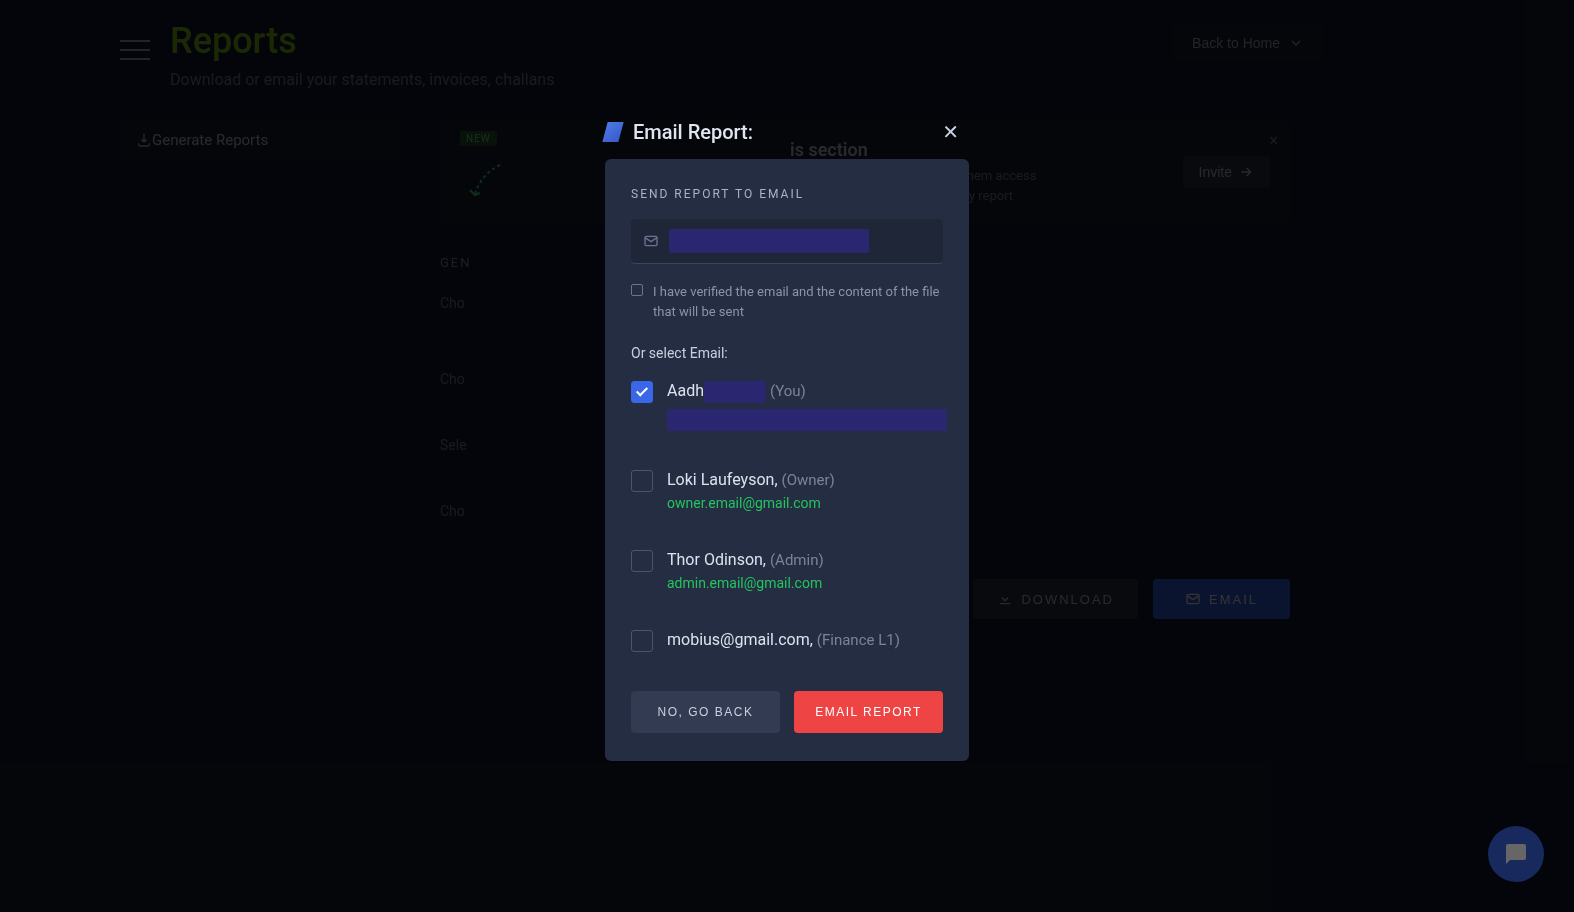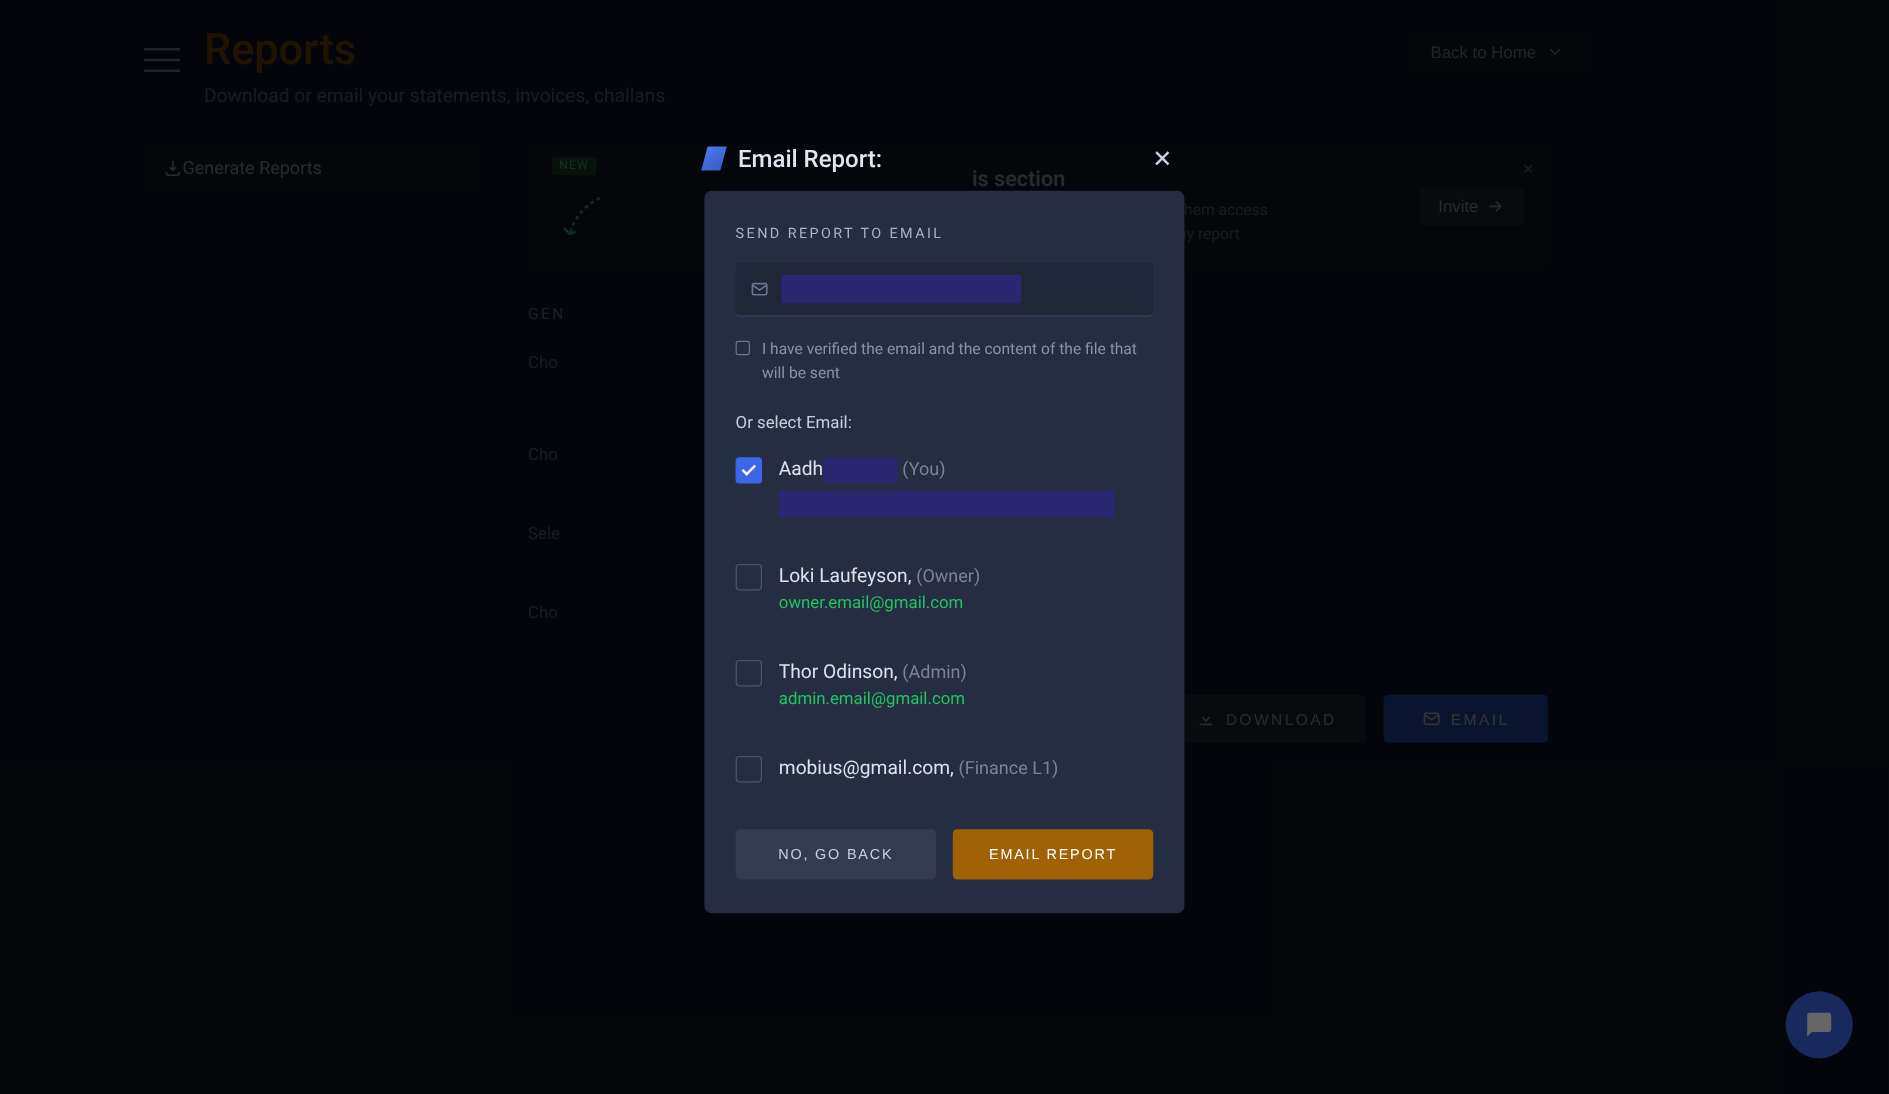--- a/index.html
+++ b/index.html
@@ -46,21 +46,21 @@
       flex-direction: column;
       justify-content: space-between;
       margin-top: 20px;
     }
     .menu-btn span {
       height: 2px;
       background: #a8b2c8;
     }
     .page-title {
       font-size: 36px;
-      color: #a16207;
+      color: #84cc16;
       font-weight: 500;
     }
     .page-subtitle {
       font-size: 16px;
       color: #7a8499;
       margin-top: 8px;
     }
     .back-home-btn {
       background: #1a2235;
       border: none;
@@ -93,21 +93,20 @@
     .main-panel {
       flex: 1;
       max-width: 850px;
     }
     .banner {
       background: #1a2235;
       border-radius: 6px;
       padding: 20px;
       display: flex;
       align-items: center;
-      gap: 20px;
       position: relative;
     }
     .new-badge {
       background: #2a5a3a;
       color: #6aeb8e;
       font-size: 10px;
       padding: 2px 6px;
       border-radius: 2px;
       position: absolute;
       top: 12px;
@@ -197,21 +196,21 @@
       align-items: center;
       gap: 8px;
     }
 
     
     .modal {
       position: absolute;
       top: 120px;
       left: 50%;
       transform: translateX(-50%);
-      width: 400px;
+      width: 364px;
       z-index: 100;
     }
     .modal-header {
       display: flex;
       align-items: center;
       justify-content: space-between;
       padding: 0 10px 15px 0;
       gap: 12px;
     }
     .modal-header-left {
@@ -360,21 +359,21 @@
       border: none;
       color: #c8d0e0;
       padding: 14px;
       border-radius: 4px;
       font-size: 12px;
       letter-spacing: 1.5px;
       cursor: pointer;
     }
     .btn-primary {
       flex: 1;
-      background: #a16207;
+      background: #ef4444;
       border: none;
       color: #fff;
       padding: 14px;
       border-radius: 4px;
       font-size: 12px;
       letter-spacing: 1.5px;
       cursor: pointer;
     }
     .chat-bubble {
       position: absolute;

